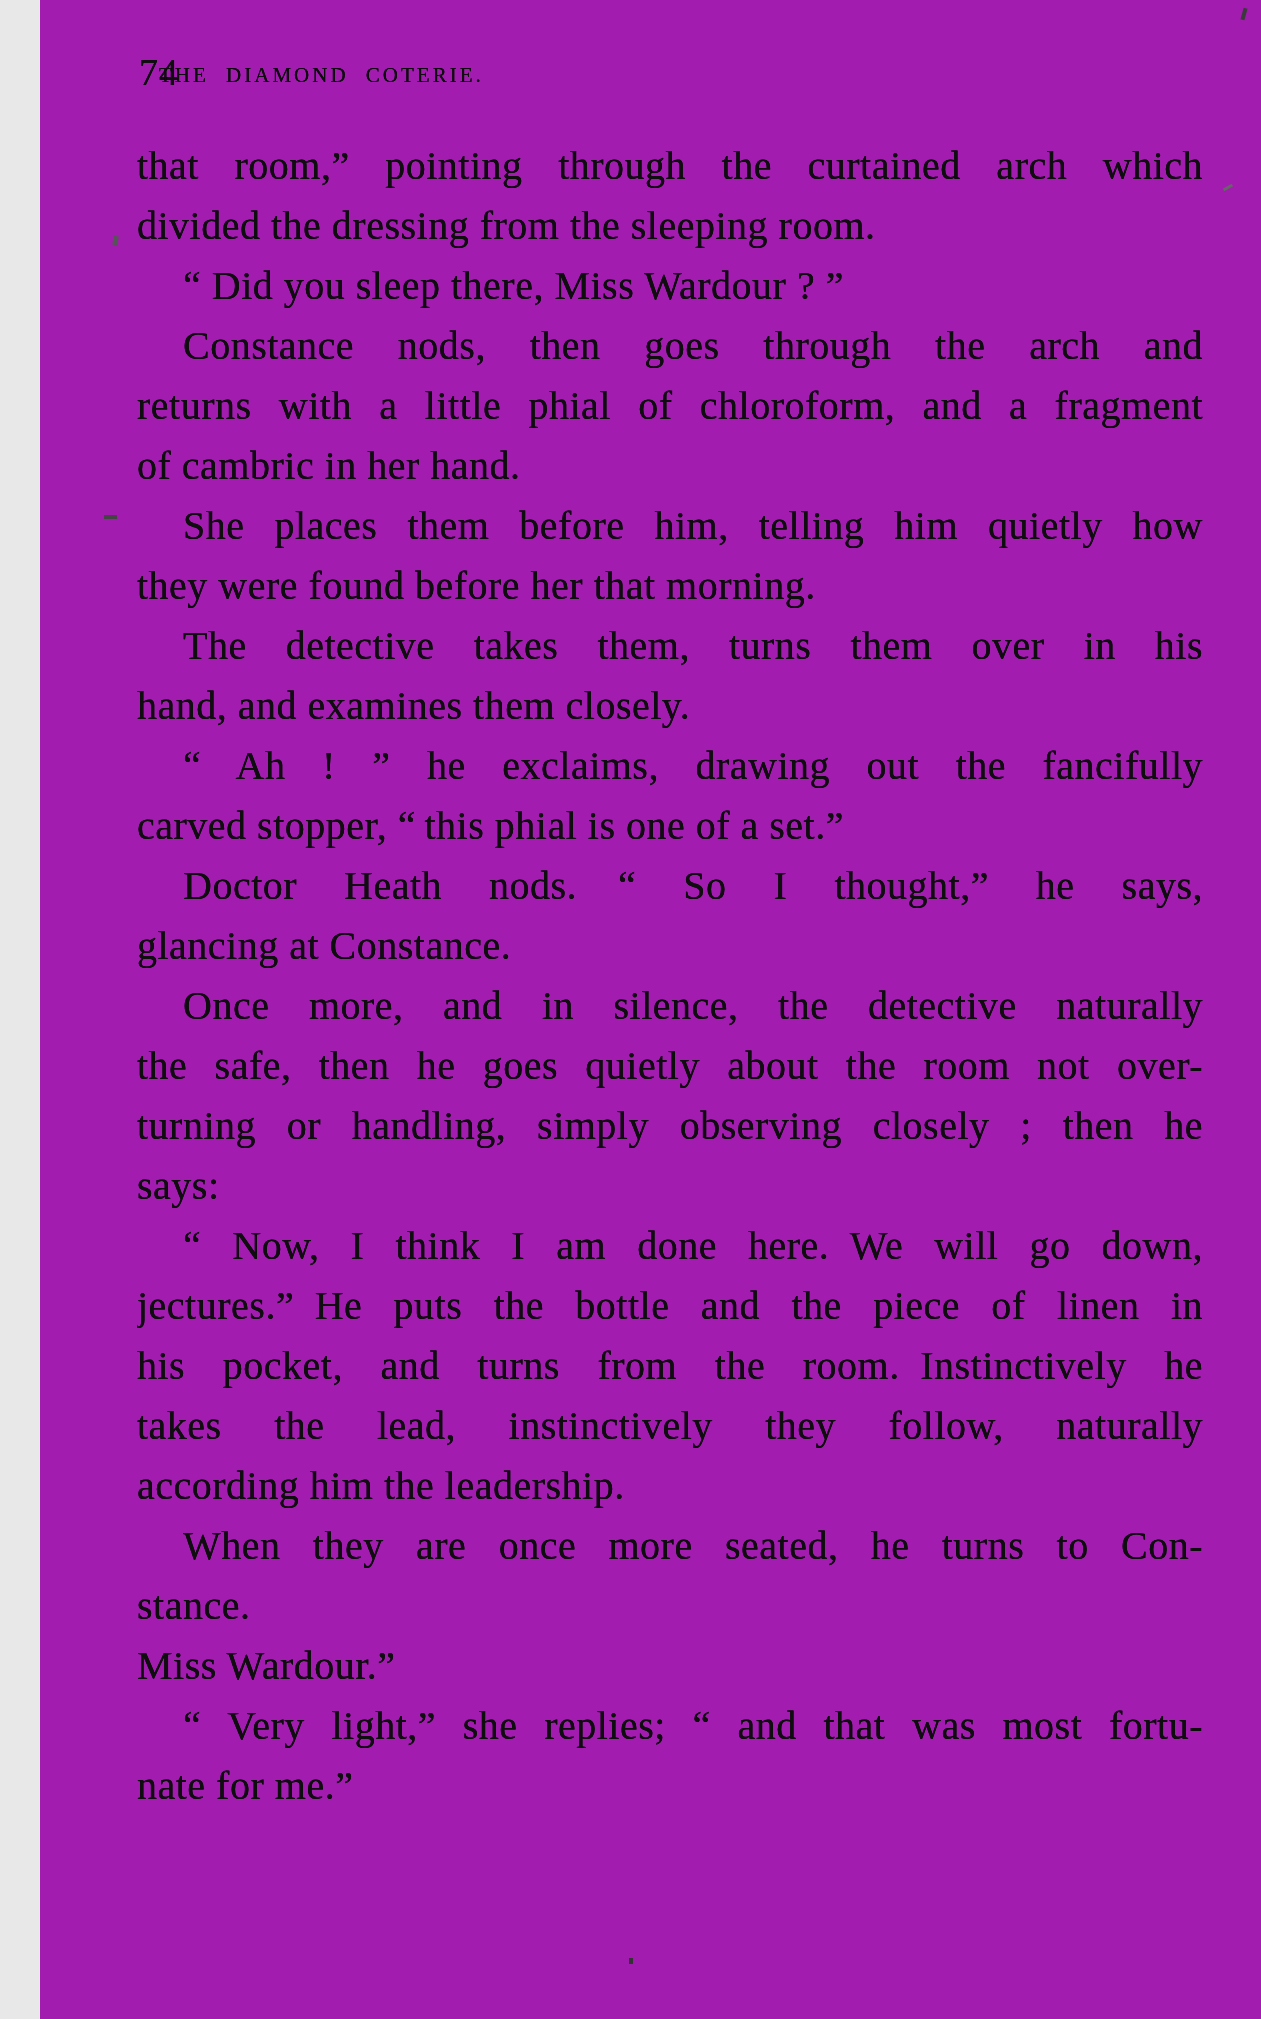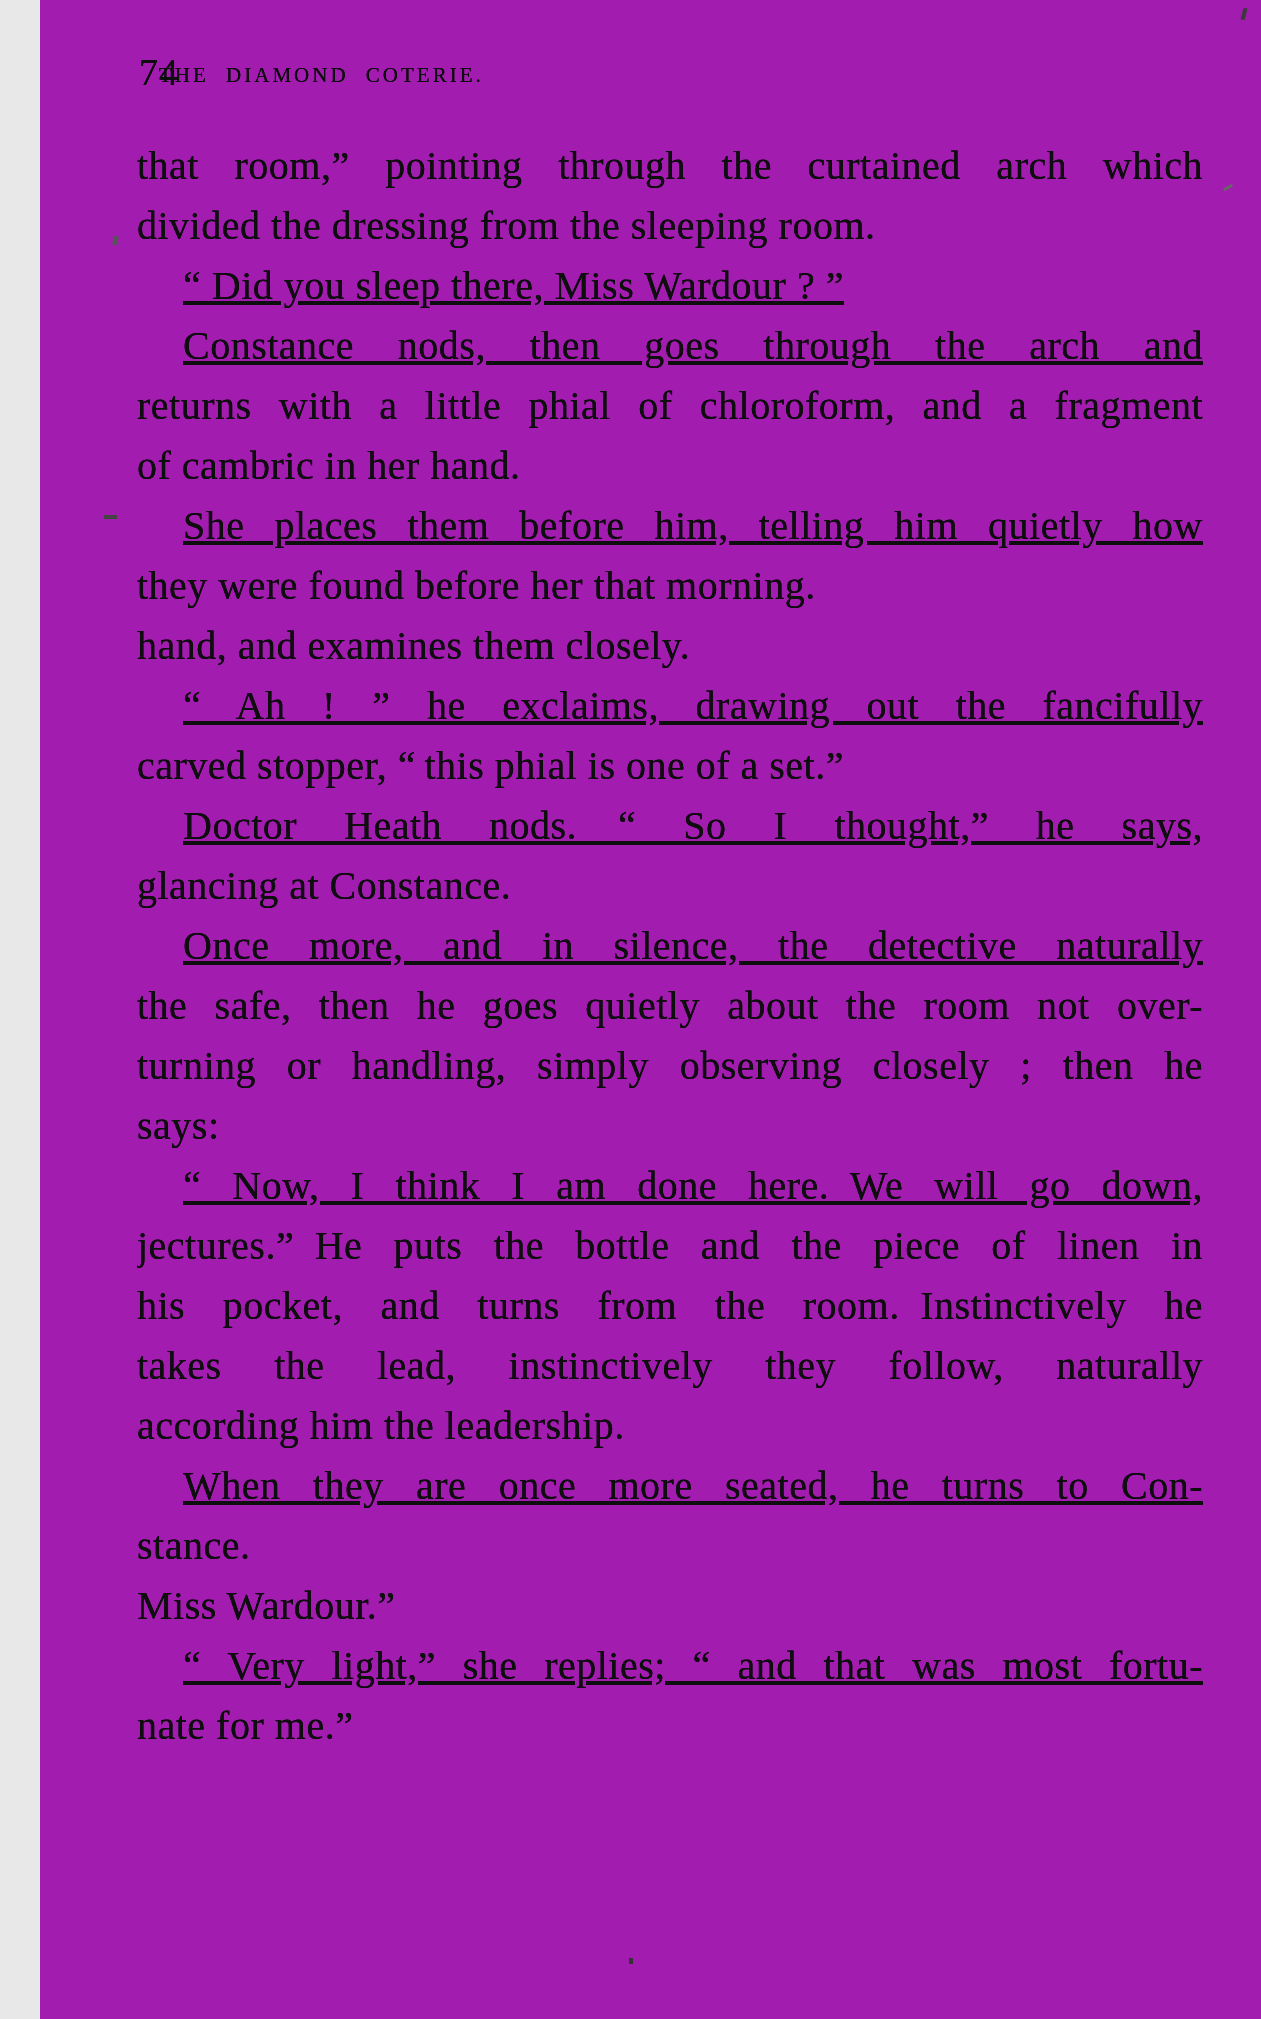--- a/index.html
+++ b/index.html
@@ -35,21 +35,21 @@
     height:60px;
     font-size:40px;line-height:60px;
     letter-spacing:0.5px;
     text-align:justify;
     text-align-last:justify;
     text-shadow:0 0 0.6px #000;
     overflow:hidden;
     white-space:normal;
   }
   .line.last{text-align-last:left;}
-  .line.indent{text-indent:46px;text-decoration:underline;}
+  .line.indent{text-indent:46px;}
   .speck{position:absolute;background:#3a3a3a;}
 </style>
 </head>
 <body>
 
 <div class="page">
 
   <div class="header">
     <span class="pagenum">74</span>
     <div class="running-title">THE DIAMOND COTERIE.</div>
@@ -57,20 +57,21 @@
 
   <div class="body-col">
       <div class="line">that room,” pointing through the curtained arch which</div>
       <div class="line last">divided the dressing from the sleeping room.</div>
       <div class="line indent last">“ Did you sleep there, Miss Wardour ? ”</div>
       <div class="line indent">Constance nods, then goes through the arch and</div>
       <div class="line">returns with a little phial of chloroform, and a fragment</div>
       <div class="line last">of cambric in her hand.</div>
       <div class="line indent">She places them before him, telling him quietly how</div>
       <div class="line last">they were found before her that morning.</div>
+      <div class="line indent">The detective takes them, turns them over in his</div>
       <div class="line last">hand, and examines them closely.</div>
       <div class="line indent">“ Ah ! ” he exclaims, drawing out the fancifully</div>
       <div class="line last">carved stopper, “ this phial is one of a set.”</div>
       <div class="line indent">Doctor Heath nods.  “ So I thought,” he says,</div>
       <div class="line last">glancing at Constance.</div>
       <div class="line indent">Once more, and in silence, the detective naturally</div>
       <div class="line">the safe, then he goes quietly about the room not over-</div>
       <div class="line">turning or handling, simply observing closely ; then he</div>
       <div class="line last">says:</div>
       <div class="line indent">“ Now, I think I am done here. We will go down,</div>

